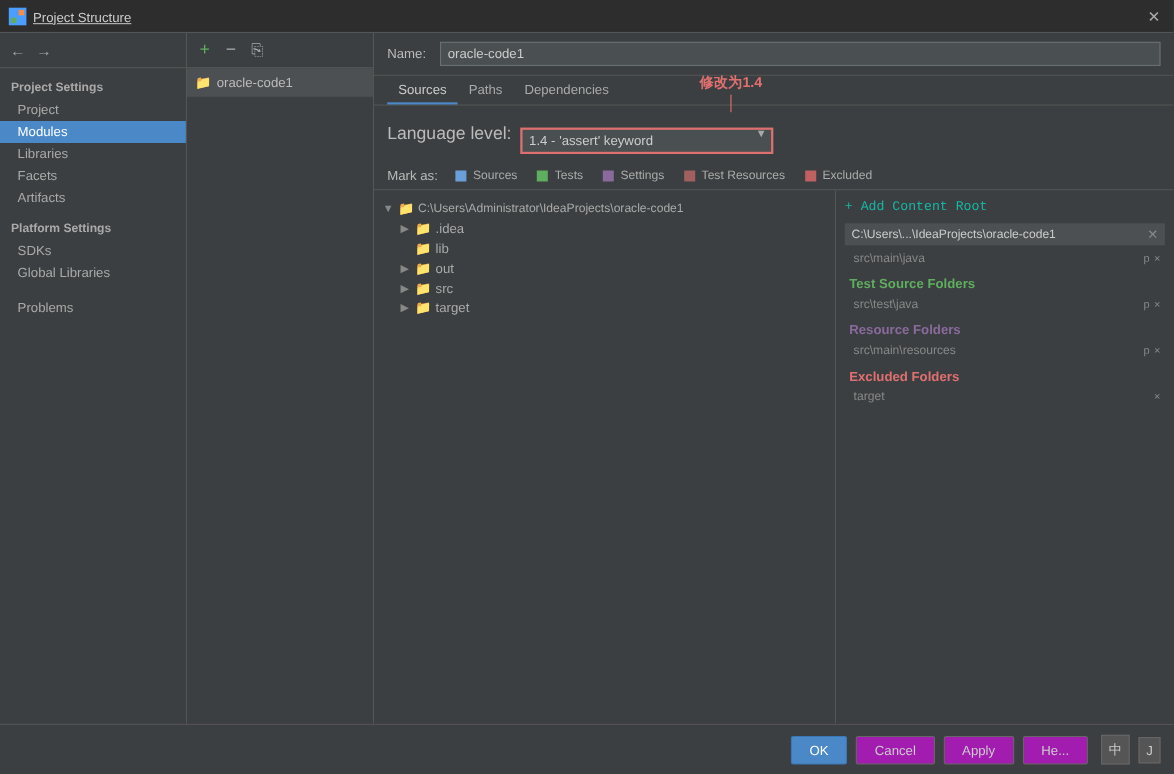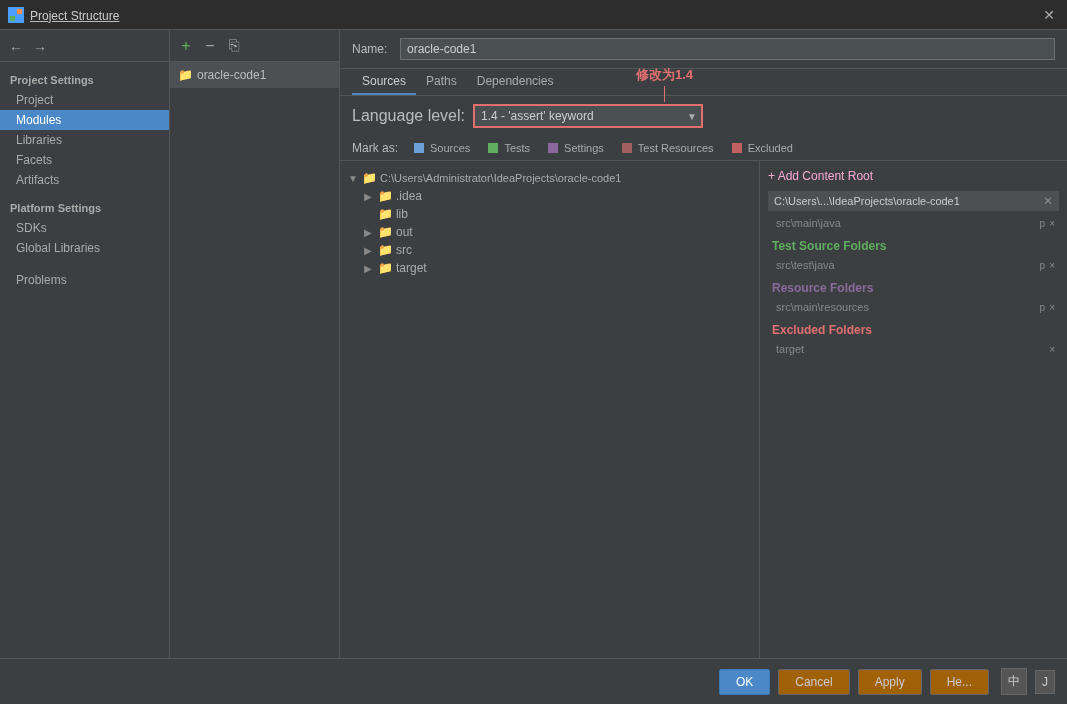--- a/index.html
+++ b/index.html
@@ -221,20 +221,21 @@
       border: 1px solid #e07070;
       border: 2px solid #e07070;
       color: #cccccc;
       padding: 3px 24px 3px 6px;
       font-size: 12px;
       outline: none;
       appearance: none;
       -webkit-appearance: none;
       cursor: pointer;
       min-width: 230px;
+      margin-top: 12px;
     }
     .lang-select-arrow {
       position: absolute;
       right: 6px;
       top: 50%;
       transform: translateY(-50%);
       color: #aaaaaa;
       pointer-events: none;
       font-size: 10px;
     }
@@ -297,27 +298,28 @@
     .tree-item.level-1 { padding-left: 20px; }
 
     
     .content-roots-panel {
       flex: 1;
       padding: 8px;
       overflow-y: auto;
       font-size: 12px;
     }
     .add-content-root {
-      color: #f9a8d4;
+      color: #14b8a6;
       cursor: pointer;
       font-size: 12px;
       margin-bottom: 8px;
       display: flex;
       align-items: center;
       gap: 3px;
+      font-family: Liberation Mono, monospace;
     }
 
     .content-root-header {
       display: flex;
       align-items: center;
       justify-content: space-between;
       background: #4c5052;
       padding: 3px 6px;
       margin-bottom: 4px;
     }
@@ -378,21 +380,21 @@
       padding: 0 12px;
       gap: 8px;
       flex-shrink: 0;
     }
     .btn {
       padding: 5px 16px;
       font-size: 12px;
       cursor: pointer;
       border-radius: 2px;
       border: 1px solid #666;
-      background: #a16207;
+      background: #a21caf;
       color: #cccccc;
     }
     .btn.primary {
       background: #4a88c7;
       border-color: #3a78b7;
       color: #ffffff;
     }
 
     
     .lang-wrapper {

